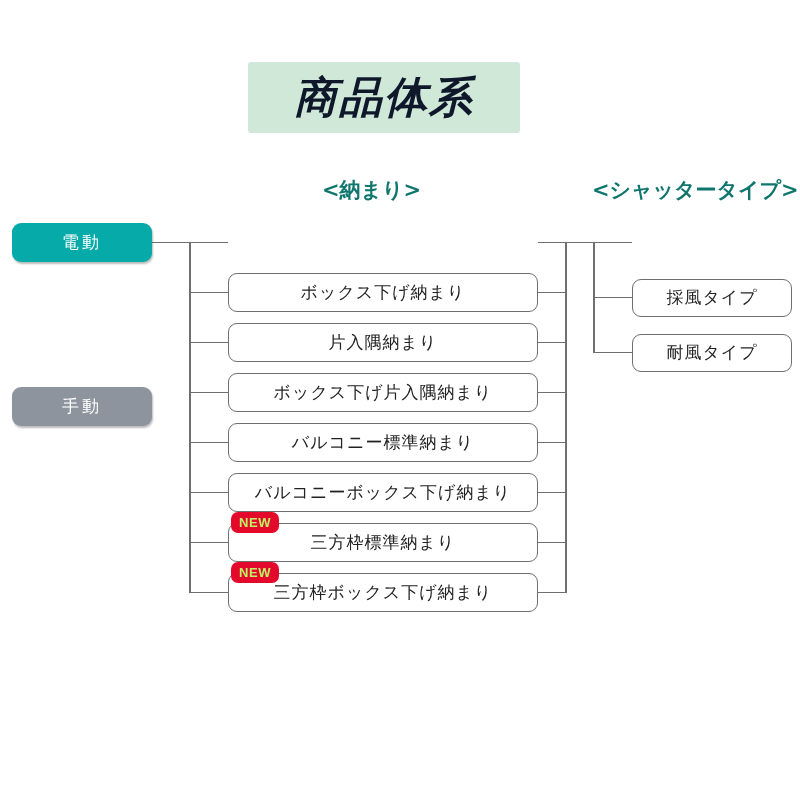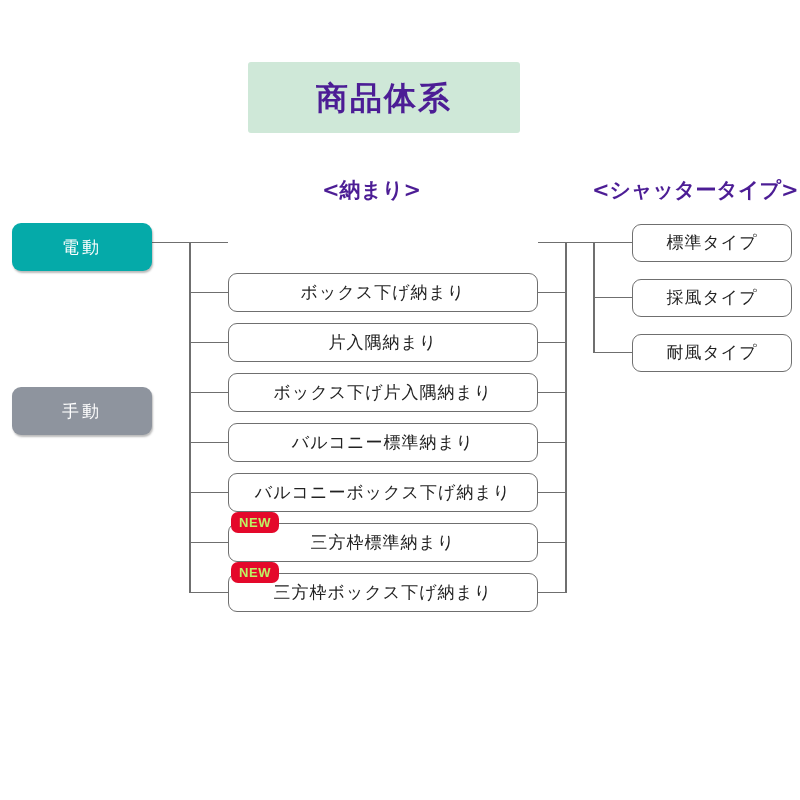--- a/index.html
+++ b/index.html
@@ -23,46 +23,47 @@
     top: 62px;
     width: 272px;
     height: 71px;
     background: #cfe8d8;
     border-radius: 3px;
     display: flex;
     align-items: center;
     justify-content: center;
   }
   .title-banner .title-text {
-    font-size: 32px;
-    font-weight: bold;
-    color: #4c1d95;
+    font-size: 43px;
+    font-weight: bold;
+    color: #0f172a;
     letter-spacing: 2px;
     line-height: 1;
+    font-style: italic;
   }
 
   
   .col-header {
     position: absolute;
     font-size: 21px;
     font-weight: bold;
-    color: #4c1d95;
+    color: #0f766e;
     white-space: nowrap;
     letter-spacing: 0px;
     text-align: center;
   }
   #hdr-osamari { left: 322px; top: 176px; }
   #hdr-shutter { left: 592px; top: 176px; }
 
   
   .drive-box {
     position: absolute;
     left: 12px;
     width: 140px;
-    height: 48px;
+    height: 39px;
     border-radius: 9px;
     display: flex;
     align-items: center;
     justify-content: center;
     box-sizing: border-box;
   }
   #drive-denki {
     top: 223px;
     background: #05aaa9;
     box-shadow: 1px 2px 2px rgba(60,60,60,0.35);
@@ -228,23 +229,20 @@
     <span class="node-label">三方枠ボックス下げ納まり</span>
   </div>
 
   <div class="new-badge" style="top:512px">
     <span class="new-text">NEW</span>
   </div>
   <div class="new-badge" style="top:562px">
     <span class="new-text">NEW</span>
   </div>
 
-  <div class="node-box shutter-box" style="top:223.5px">
-    <span class="node-label">標準タイプ</span>
-  </div>
   <div class="node-box shutter-box" style="top:278.5px">
     <span class="node-label">採風タイプ</span>
   </div>
   <div class="node-box shutter-box" style="top:333.5px">
     <span class="node-label">耐風タイプ</span>
   </div>
 
 
 </div>
 

